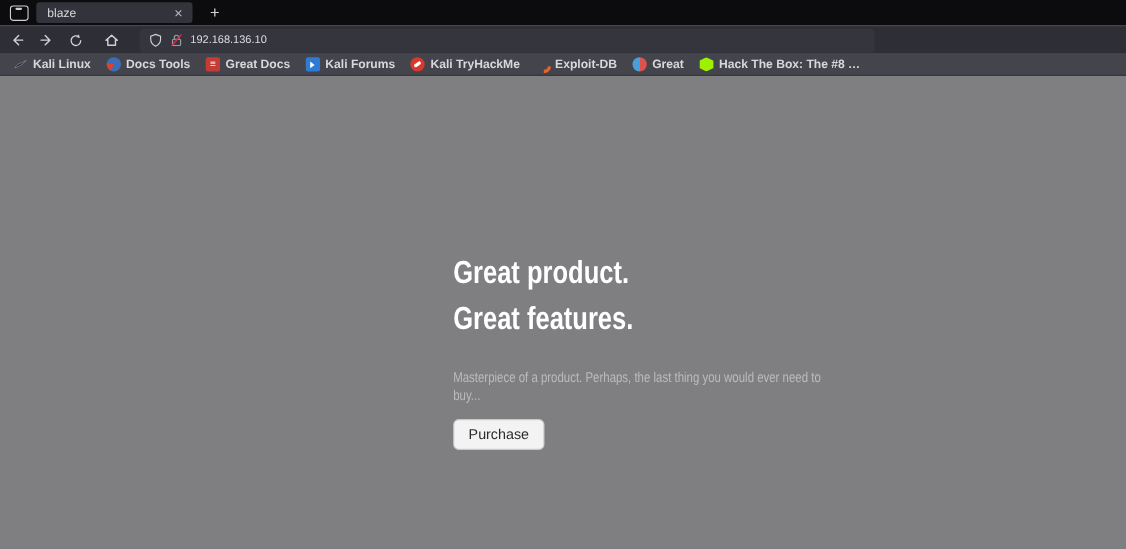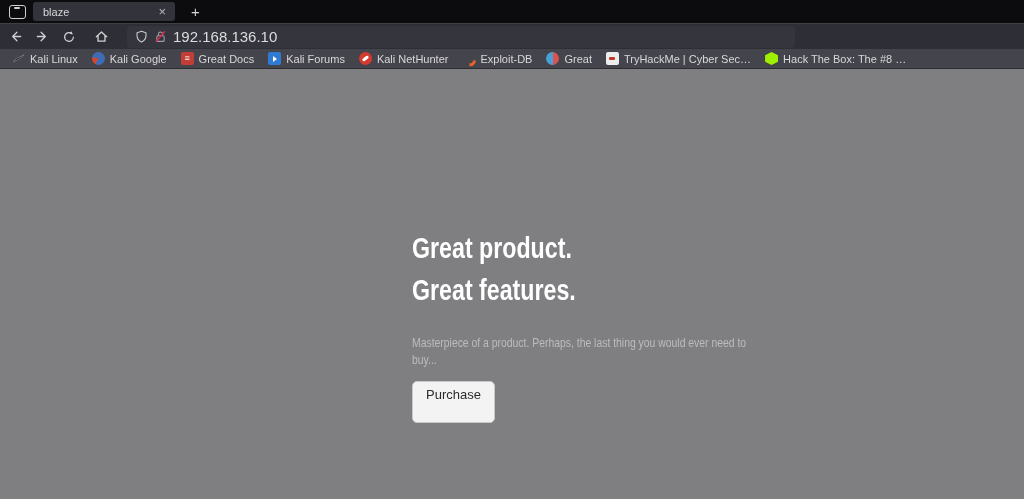--- a/index.html
+++ b/index.html
@@ -16,24 +16,24 @@
   .tab-close { color:var(--tab-close,#b9b9bf); font-size:13px; line-height:13px; padding:0 3px; cursor:default; }
   .newtab { color:var(--new-tab-plus,#d4d4d8); font-size:15px; margin-left:11px; padding:0 5px; }
 
   
   .navbar { height:26px; background:var(--toolbar-bg,#2e2e36); border-top:1px solid var(--toolbar-separator,#3f3f46); display:flex; align-items:center; flex:0 0 auto; }
   .navbtn { width:24px; height:22px; display:flex; align-items:center; justify-content:center; margin-left:3px; }
   .navbtn svg { display:block; }
   .navbtn.home { margin-left:8px; }
   .urlbar { margin-left:14px; height:22px; width:668px; background:var(--urlbar-bg,#35353e); border-radius:4px; display:flex; align-items:center; padding:0 8px; }
   .urlbar .ico { display:flex; align-items:center; margin-right:6px; }
-  .url-text { color:var(--url-text,#dcdcdf); font-size:15px; }
+  .url-text { color:var(--url-text,#dcdcdf); font-size:10px; }
 
   
-  .bmbar { height:20px; background:var(--bookmarks-bg,#44444c); border-bottom:1px solid var(--bookmarks-border-bottom,#2c2c31); display:flex; padding-left:5px; flex:0 0 auto; }
+  .bmbar { height:20px; background:var(--bookmarks-bg,#44444c); border-bottom:1px solid var(--bookmarks-border-bottom,#2c2c31); display:flex; padding-left:5px; flex:0 0 auto;font-weight:bold; }
   .bm { display:flex; align-items:center; padding:0 7px; height:100%; }
   .bm-label { color:var(--bookmark-text,#d8d8db); font-size:11px; margin-left:5px; white-space:nowrap; }
   .bm-ico { width:13px; height:13px; display:inline-flex; align-items:center; justify-content:center; flex:0 0 auto; position:relative; }
   .ico-kali-tools { border-radius:50%; background:conic-gradient(from 210deg, var(--icon-kali-tools-accent,#d6452e) 0 70deg, var(--icon-kali-tools,#3e6db5) 70deg 360deg); }
   .ico-kali-docs { border-radius:2px; background:var(--icon-kali-docs,#c43c36); color:#fff; font-size:9px; line-height:9px; }
   .ico-kali-docs::after { content:"≡"; }
   .ico-kali-forums { border-radius:2px; background:var(--icon-kali-forums,#2f7bd3); }
   .ico-kali-forums::after { content:""; width:0; height:0; border-left:4px solid #fff; border-top:3px solid transparent; border-bottom:3px solid transparent; }
   .ico-nethunter { border-radius:50%; background:var(--icon-kali-nethunter,#d63a2f); }
   .ico-nethunter::after { content:""; width:7px; height:3px; background:#fff; border-radius:2px; transform:rotate(-35deg); }
@@ -42,21 +42,21 @@
   .ico-offsec { border-radius:50%; background:linear-gradient(90deg, var(--icon-offsec-blue,#4a9fd8) 50%, var(--icon-offsec-red,#d9534f) 50%); }
   .ico-thm { border-radius:2px; background:var(--icon-tryhackme-bg,#ededed); }
   .ico-thm::after { content:""; width:6px; height:3px; background:var(--icon-tryhackme-accent,#c0392b); border-radius:1px; }
   .ico-htb { background:var(--icon-htb-green,#9fef00); clip-path:polygon(50% 0%,100% 25%,100% 75%,50% 100%,0% 75%,0% 25%); }
 
   
   .page { flex:1; background:var(--page-bg,#7f7f82); position:relative; }
   .hero { position:absolute; left:412px; top:158px; width:480px; }
   .hline { color:var(--heading-text,#fff); font-size:29px; font-weight:bold; line-height:42px; transform:scaleX(0.8); transform-origin:0 50%; white-space:nowrap; }
   .hero p { margin-top:23px; color:var(--paragraph-text,#bcbcbe); font-size:13px; line-height:17px; width:460px; white-space:pre-line; transform:scaleX(0.8); transform-origin:0 0; }
-  .purchase { margin-top:13px; display:inline-block; background:var(--button-bg,#f3f3f4); color:var(--button-text,#2b2b2b); border:1px solid var(--button-border,#c9c9cc); border-radius:5px; font-size:13px; font-family:inherit; padding:5px 13px 20px; cursor:pointer; }
+  .purchase { margin-top:13px; display:inline-block; background:var(--button-bg,#f3f3f4); color:var(--button-text,#2b2b2b); border:1px solid var(--button-border,#c9c9cc); border-radius:5px; font-size:13px; font-family:inherit; padding:5px 13px 6px; cursor:pointer; }
 </style>
 </head>
 <body>
 
 <div class="browser">
 
   <div class="tabbar">
     <div class="fxview"></div>
     <div class="tab">
       <span class="tab-title">blaze</span>
@@ -116,45 +116,41 @@
     <div class="bm">
       <span class="bm-ico">
           <svg width="13" height="13" viewBox="0 0 16 16">
             <path d="M2 12 C6 10 10 9 14.5 3.5 C11 6.2 8 6.2 5 8.2 C3.2 9.4 2.2 11 2 12 Z" fill="#23232c" stroke="#a8b0bc" stroke-width="0.6"></path>
           </svg>
         </span>
       <span class="bm-label">Kali Linux</span>
     </div>
     <div class="bm">
       <span class="bm-ico ico-kali-tools"></span>
-      <span class="bm-label">Kali Google</span>
+      <span class="bm-label">Docs Tools</span>
     </div>
     <div class="bm">
       <span class="bm-ico ico-kali-docs"></span>
       <span class="bm-label">Great Docs</span>
     </div>
     <div class="bm">
       <span class="bm-ico ico-kali-forums"></span>
       <span class="bm-label">Kali Forums</span>
     </div>
     <div class="bm">
       <span class="bm-ico ico-nethunter"></span>
-      <span class="bm-label">Kali NetHunter</span>
+      <span class="bm-label">Kali TryHackMe</span>
     </div>
     <div class="bm">
       <span class="bm-ico ico-swoosh"></span>
       <span class="bm-label">Exploit-DB</span>
     </div>
     <div class="bm">
       <span class="bm-ico ico-offsec"></span>
       <span class="bm-label">Great</span>
-    </div>
-    <div class="bm">
-      <span class="bm-ico ico-thm"></span>
-      <span class="bm-label">TryHackMe | Cyber Sec…</span>
     </div>
     <div class="bm">
       <span class="bm-ico ico-htb"></span>
       <span class="bm-label">Hack The Box: The #8 …</span>
     </div>
   </div>
 
   <div class="page">
     <div class="hero">
       <div class="hline">Great product.</div>

